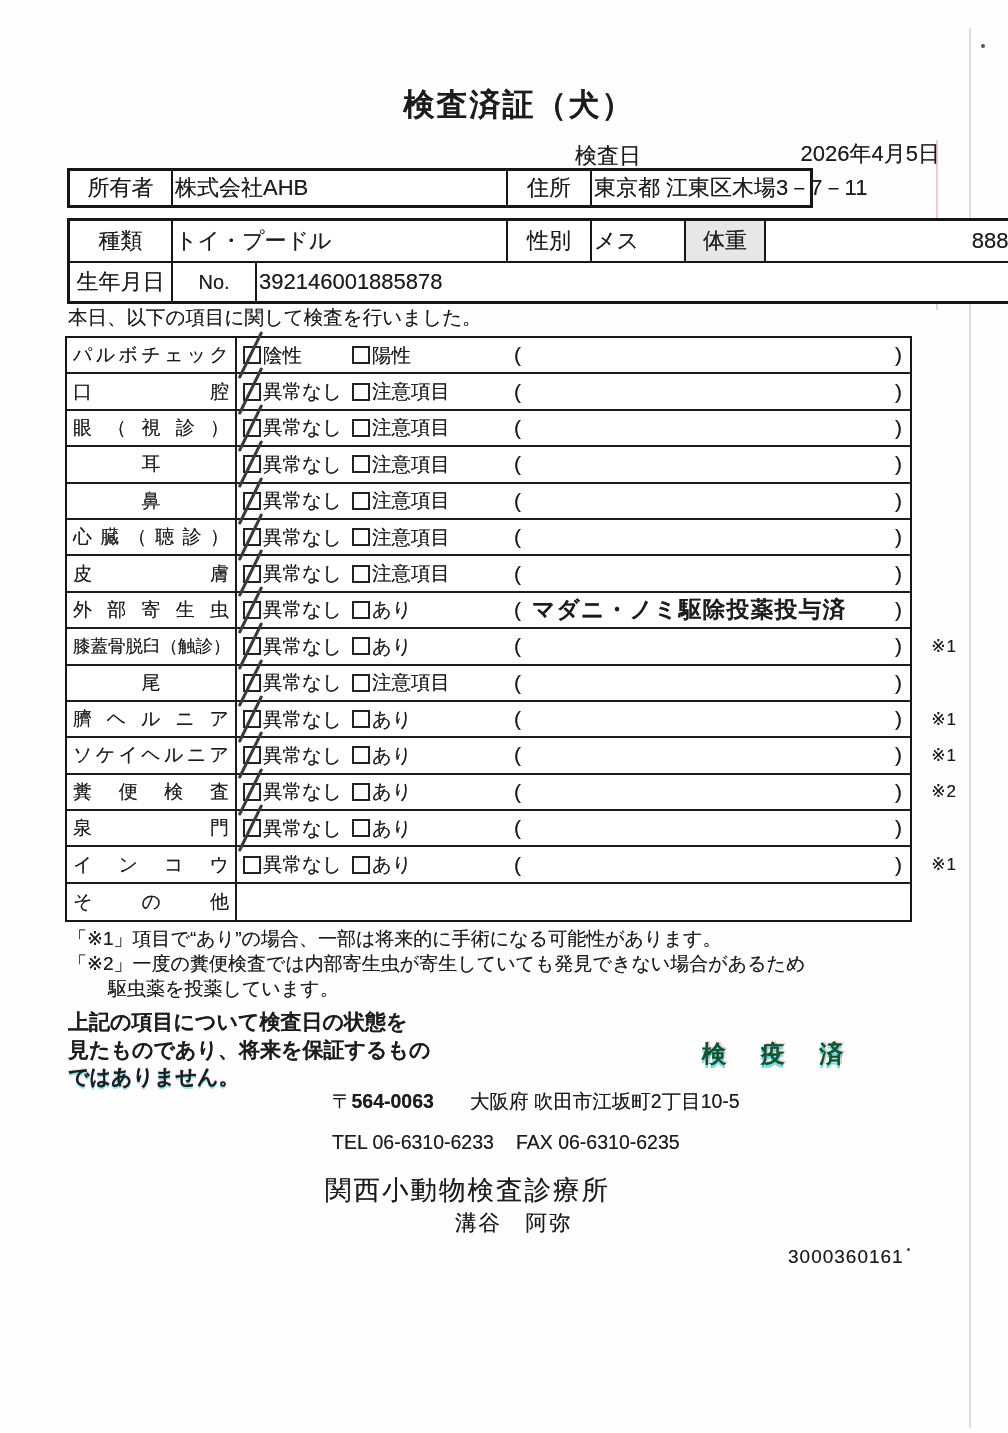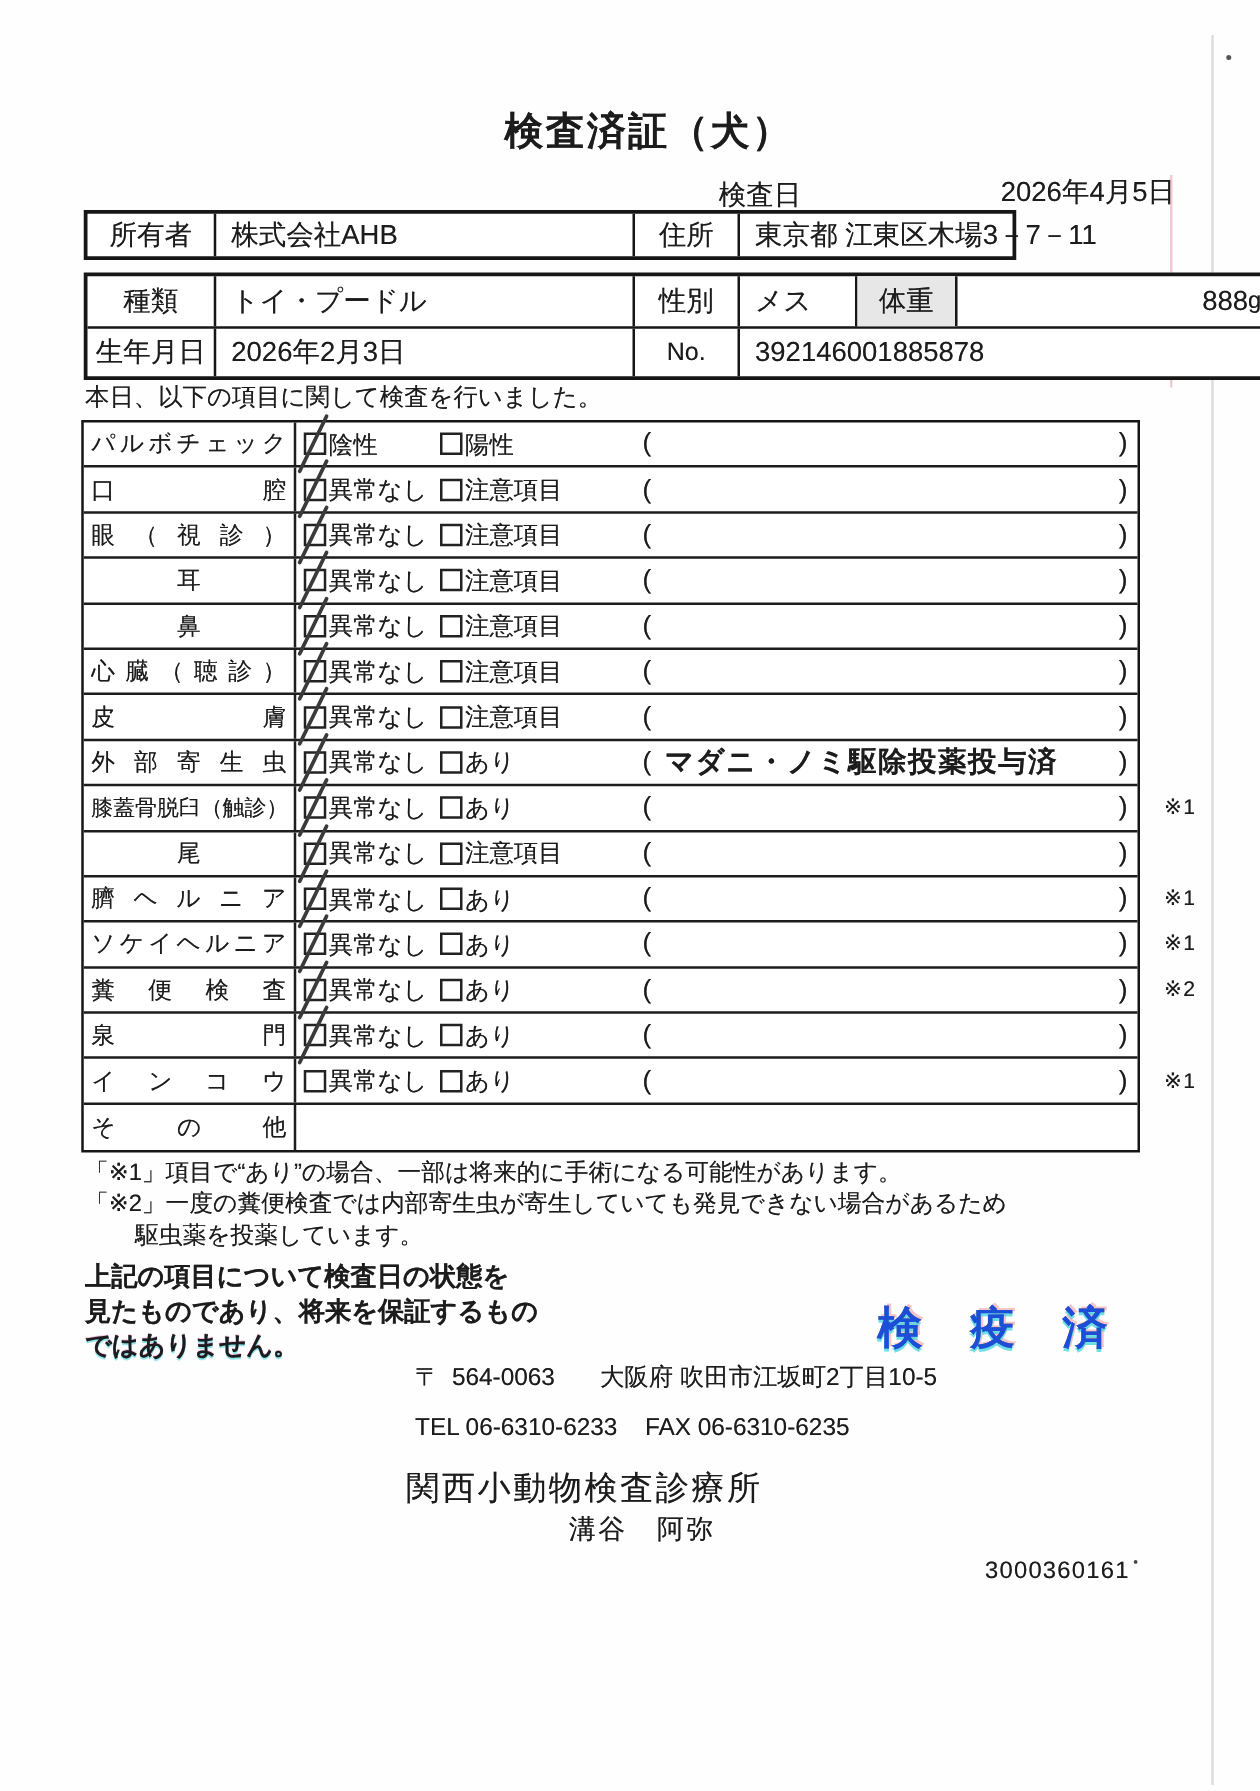--- a/index.html
+++ b/index.html
@@ -20,21 +20,21 @@
     left:0;right:0;top:84px;text-align:center;
     font-size:31px;font-weight:bold;letter-spacing:2px;padding-left:30px;
   }
   
   .exam-date-label{left:575px;top:141px;font-size:22px;}
   .exam-date-value{right:68px;top:139px;font-size:22px;}
 
   
   .htable{border:3px solid #161616;display:flex;box-sizing:border-box;background:#fff;}
   .hcell{box-sizing:border-box;display:flex;align-items:center;font-size:22px;
-    border-right:2px solid #161616;padding:0 12px;white-space:nowrap;overflow:visible;}
+    border-right:2px solid #161616;padding:0 2px;white-space:nowrap;overflow:visible;}
   .hcell:last-child{border-right:none;}
   .hcell.lab{justify-content:center;padding:0 4px;}
   .owner-table{left:67px;top:168px;width:746px;height:40px;}
   .info-table{left:67px;top:218px;width:957px;flex-direction:column;}
   .irow{display:flex;height:42px;box-sizing:border-box;}
   .irow.first{border-bottom:2px solid #161616;}
   .irow.second{height:38px;}
   .gray-bg{background:#e7e7e7;}
 
   .intro{left:68px;top:304px;font-size:19.5px;}
@@ -80,28 +80,28 @@
   .notes .indent{margin-left:40px;}
 
   
   .disclaimer{left:68px;top:1008px;font-size:21px;font-weight:bold;line-height:27.5px;}
   .fringe{
     text-shadow:0 1.5px 0 rgba(63,212,222,.55), 0 -1px 0 rgba(227,90,180,.35), 0 0 .4px rgba(0,0,0,.55);
   }
 
   
   .stamp{
-    left:702px;top:1038px;font-size:36px;font-weight:600;letter-spacing:14px;
-    color:#1d4ed8;white-space:nowrap;
+    left:702px;top:1038px;font-size:24px;font-weight:600;letter-spacing:14px;
+    color:#14532d;white-space:nowrap;
     text-shadow:0 3px 0 rgba(63,212,222,.75), 2px -1px 0 rgba(210,50,70,.28), 0 0 .4px rgba(0,0,0,.55);
   }
 
   
   .postal-line{left:332px;top:1088px;font-size:19.5px;white-space:nowrap;}
-  .postal-line .code{margin-left:10px;}
+  .postal-line .code{font-weight:bold;}
   .postal-line .addr{margin-left:36px;}
   .tel-line{left:332px;top:1131px;font-size:19.5px;white-space:nowrap;}
   .tel-line .fax{margin-left:22px;}
   .clinic-name{left:325px;top:1172px;font-size:26.5px;letter-spacing:2px;}
   .examiner-name{left:455px;top:1208px;font-size:21.5px;letter-spacing:2px;}
   .serial-number{left:788px;top:1246px;font-size:19px;letter-spacing:1px;}
 
   
   .scan-vline{left:969px;top:28px;width:2px;height:1400px;background:#d2d2d2;opacity:.75;}
   .scan-pink-line{left:936px;top:140px;width:2px;height:170px;background:#f0bcc4;opacity:.8;}
@@ -137,21 +137,20 @@
       <div class="hcell lab" style="flex:0 0 84px;">性別</div>
       <div class="hcell" style="flex:0 0 94px;">メス</div>
       <div class="hcell lab gray-bg" style="flex:0 0 80px;">体重</div>
       <div class="hcell" style="flex:1;justify-content:flex-end;">
         <span>888</span>
         <span style="font-size:19px;">g</span>
       </div>
     </div>
     <div class="irow second">
       <div class="hcell lab" style="flex:0 0 103px;padding:0 2px;">生年月日</div>
-      <div class="hcell" style="flex:0 0 335px;">2026年2月3日</div>
       <div class="hcell lab" style="flex:0 0 84px;font-size:20px;">No.</div>
       <div class="hcell" style="flex:1;text-align:right;">392146001885878</div>
     </div>
   </div>
 
   <div class="abs intro">本日、以下の項目に関して検査を行いました。</div>
 
   <div class="abs exam-table">
     <div id="exam-body">
         <div class="exam-row">

